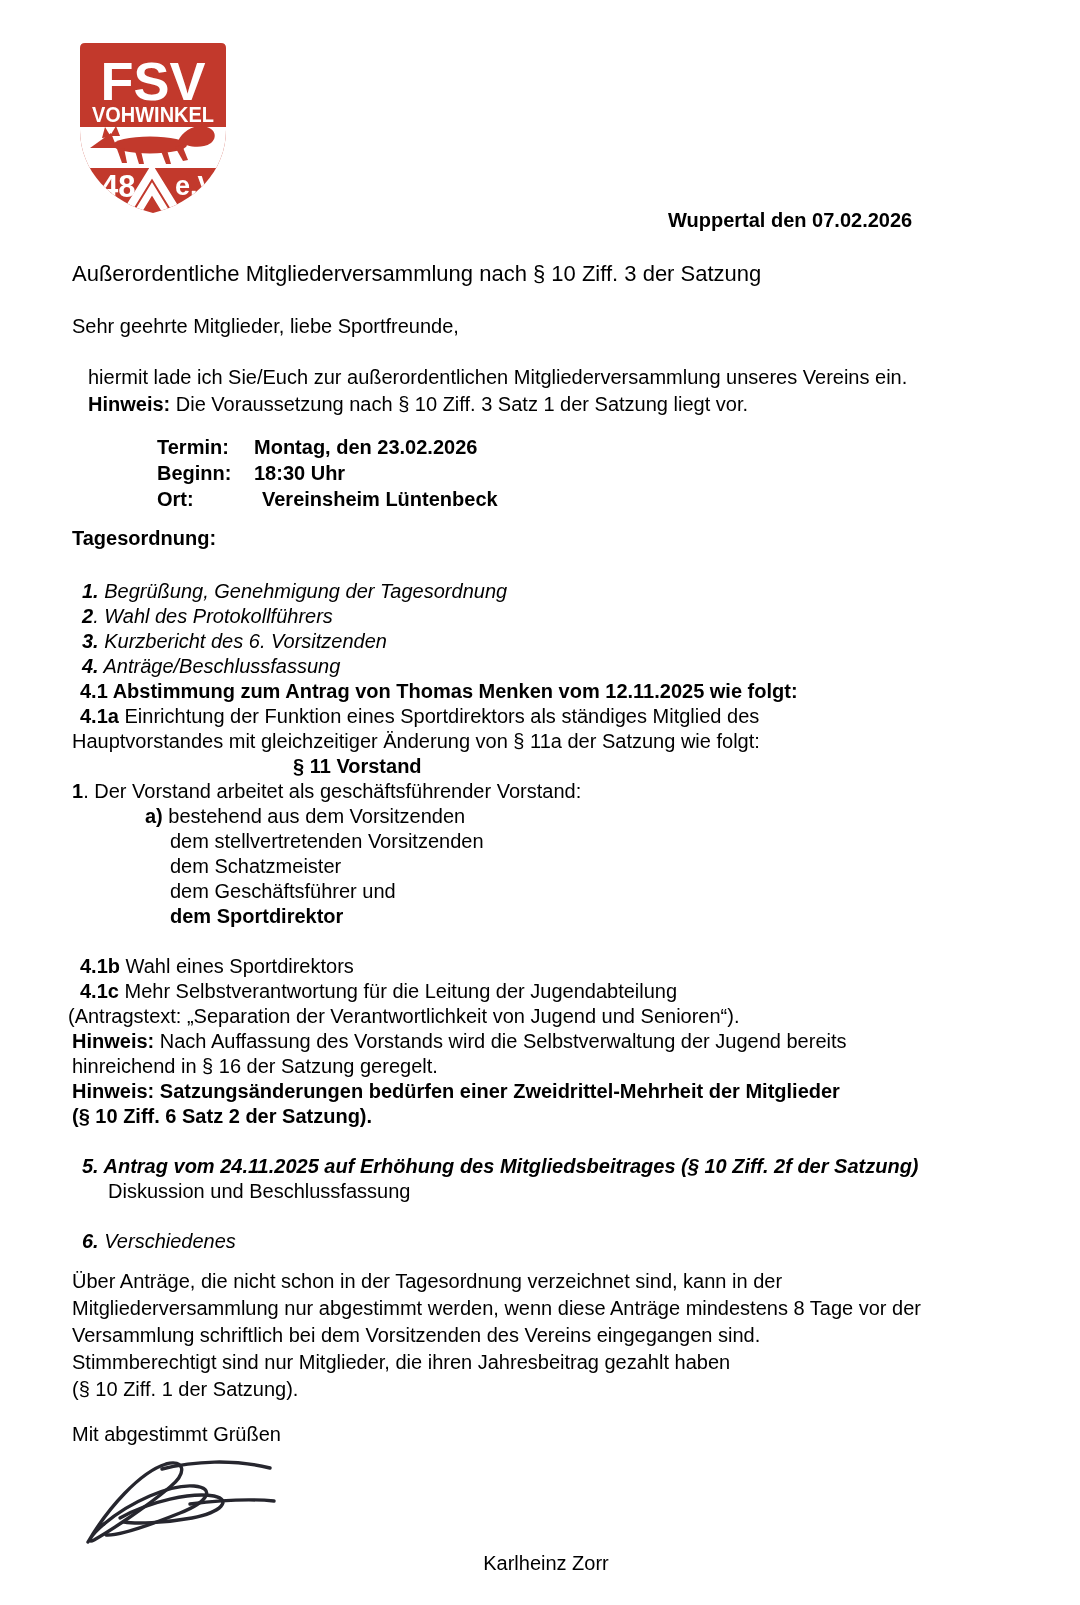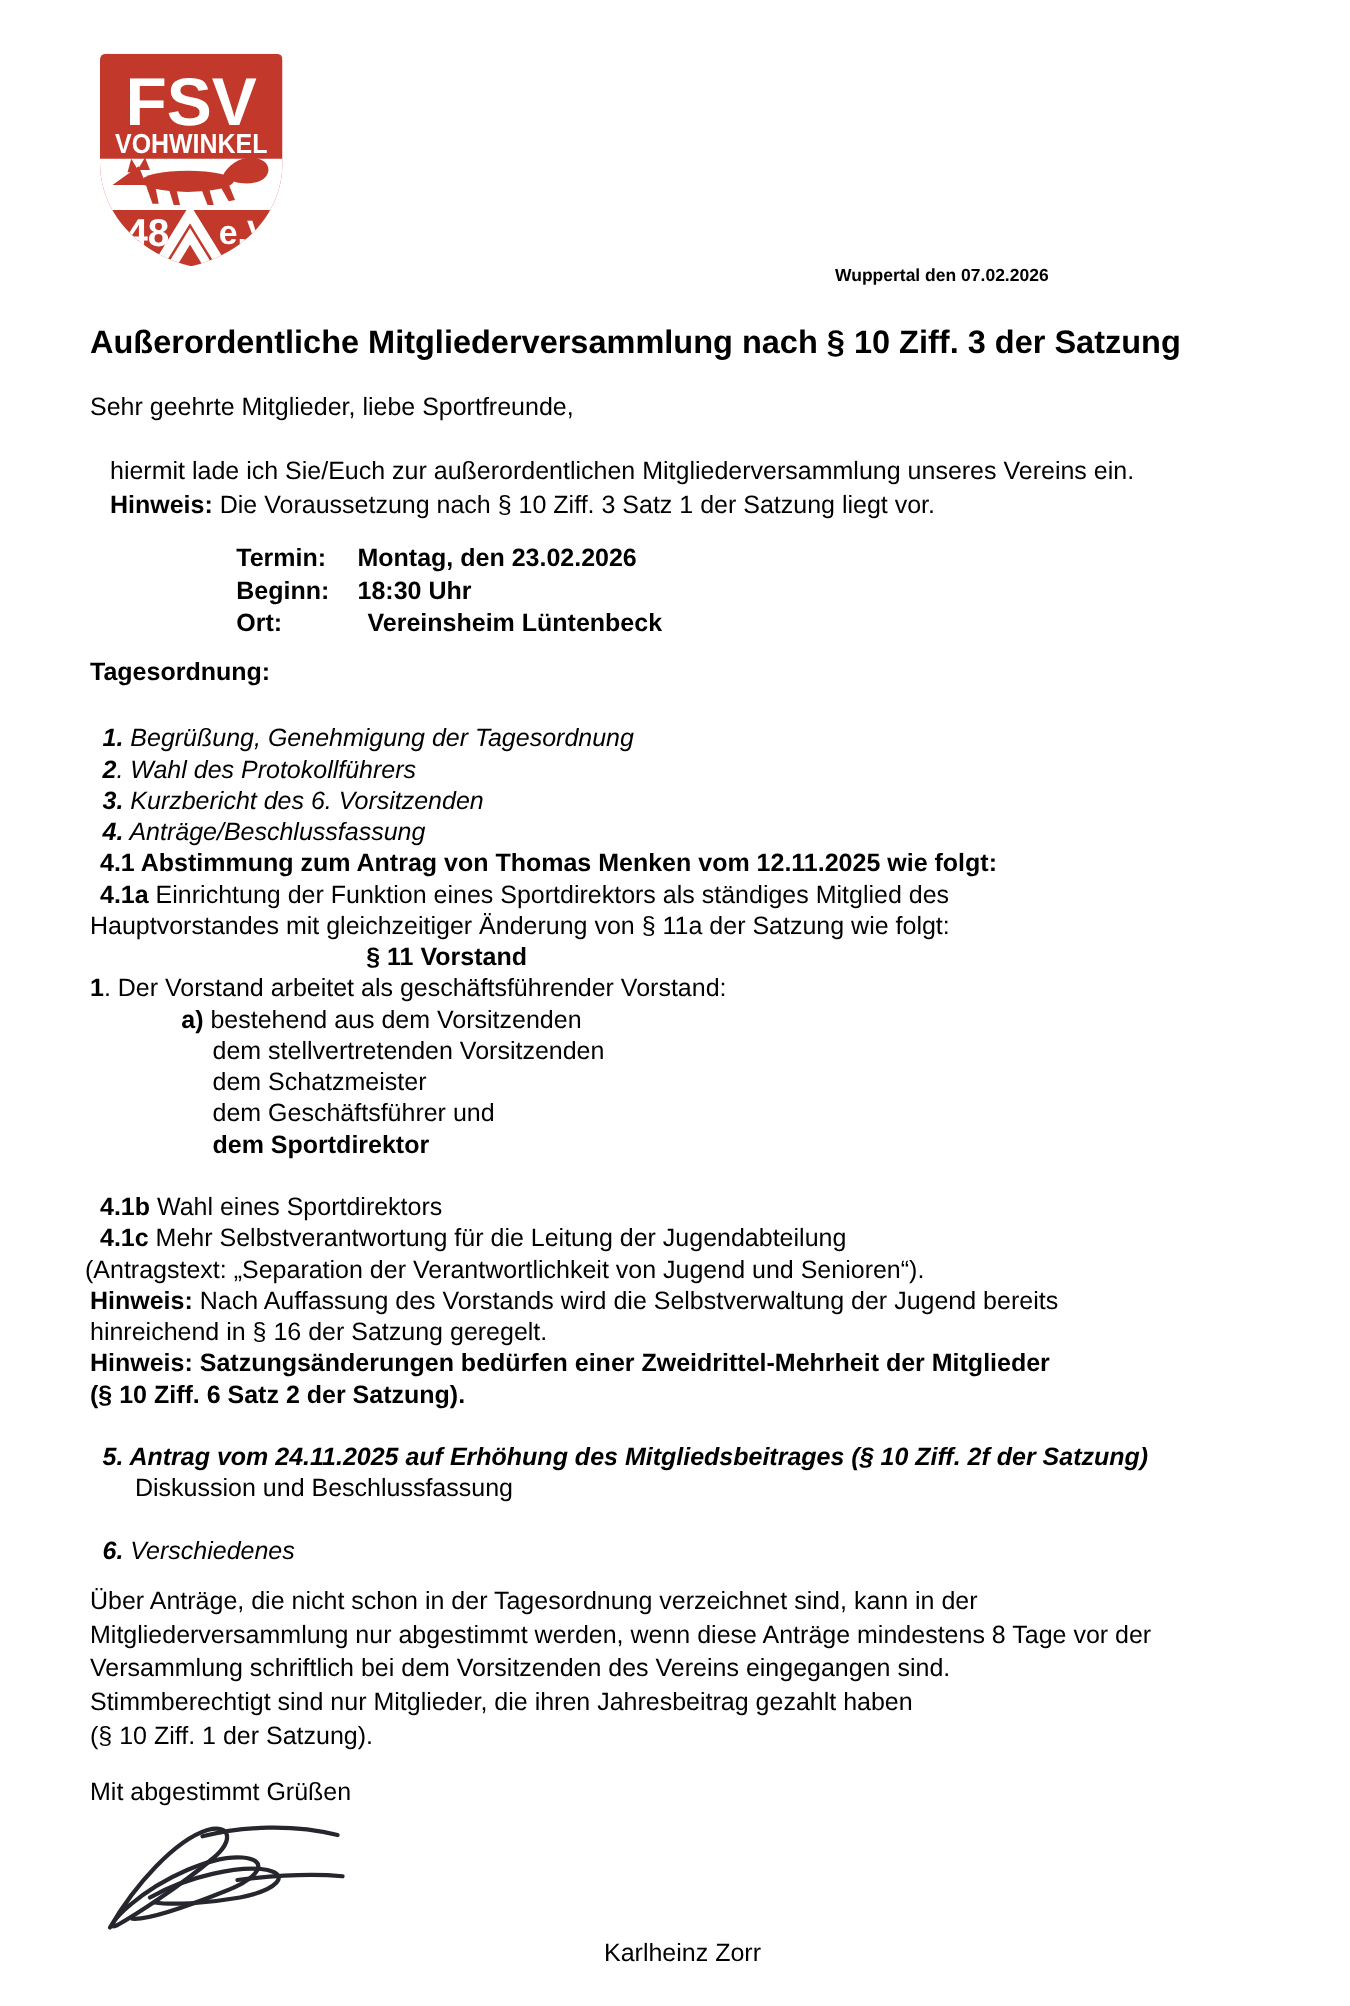--- a/index.html
+++ b/index.html
@@ -5,27 +5,27 @@
   html,body { margin:0; padding:0; background:#ffffff; }
   body {
     width:1080px; height:1605px; position:relative; overflow:hidden;
     font-family:"Liberation Sans", sans-serif; color:#000;
     font-size:20px; line-height:27px;
   }
   .b { font-weight:bold; }
   
   .logo { position:absolute; left:75px; top:40px; width:156px; height:176px; }
   
-  .dateline { position:absolute; left:668px; top:207px; font-weight:bold; font-size:14px; }
+  .dateline { position:absolute; left:668px; top:207px; font-weight:bold; font-size:20px; }
   .content { position:absolute; left:72px; top:260px; width:948px; }
-  .title { font-size:26px; line-height:27px; font-weight:bold; margin:0; }
+  .title { font-size:22px; line-height:27px; font-weight:normal; margin:0; }
   .salutation { margin:26px 0 0 0; }
   .intro { margin:24px 0 0 16px; }
   
-  .meeting { margin:16px 0 0 117px; line-height:26px; }
+  .meeting { margin:16px 0 0 85px; line-height:26px; }
   .meeting .lab { display:inline-block; width:97px; font-weight:bold; }
   .meeting .val { font-weight:bold; }
   .meeting .val.pad { padding-left:8px; }
   
   .agenda-heading { margin:13px 0 0 0; font-weight:bold; }
   .agenda { margin:27px 0 0 0; line-height:25px; }
   .agenda div { min-height:25px; }
   .gap25 { height:25px; }
   .gap15 { height:15px; }
   .ind10  { padding-left:10px;font-style:italic; }

